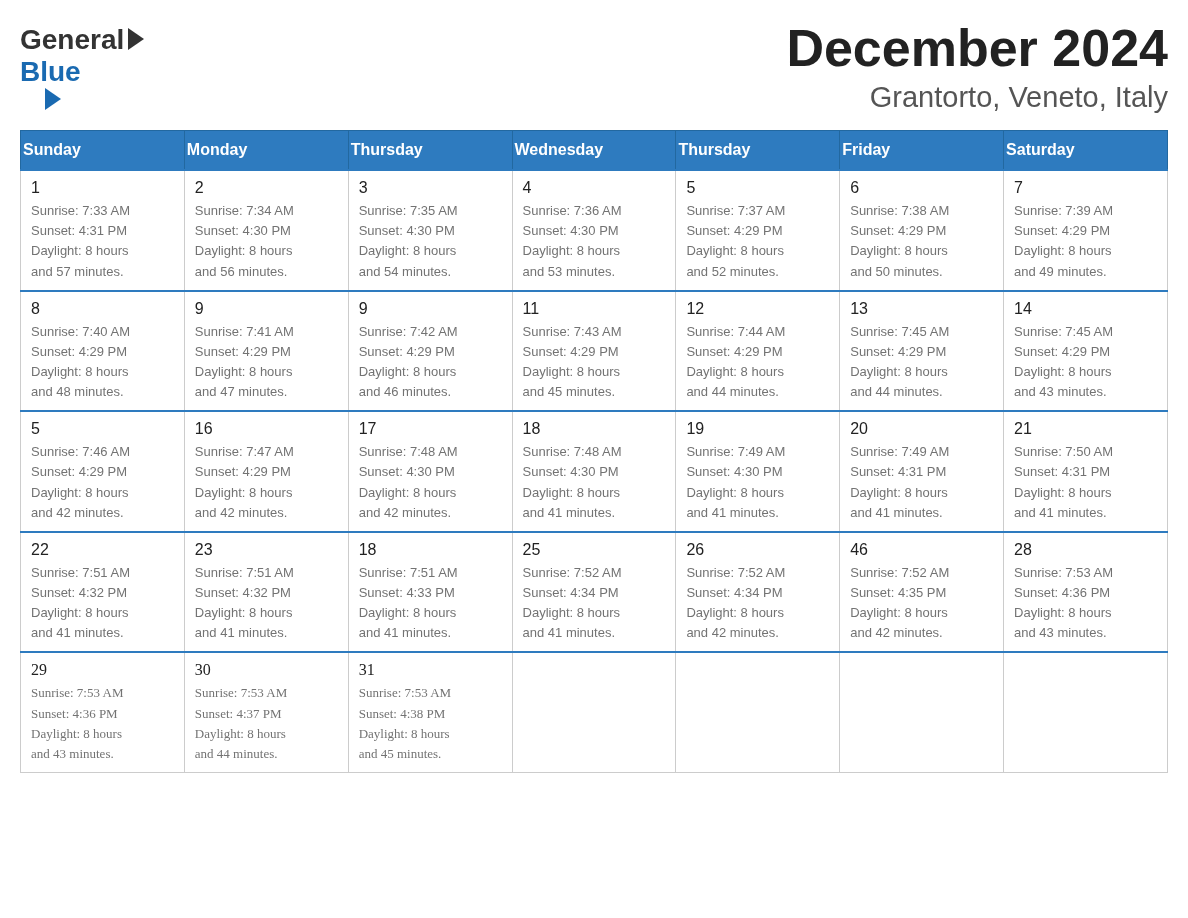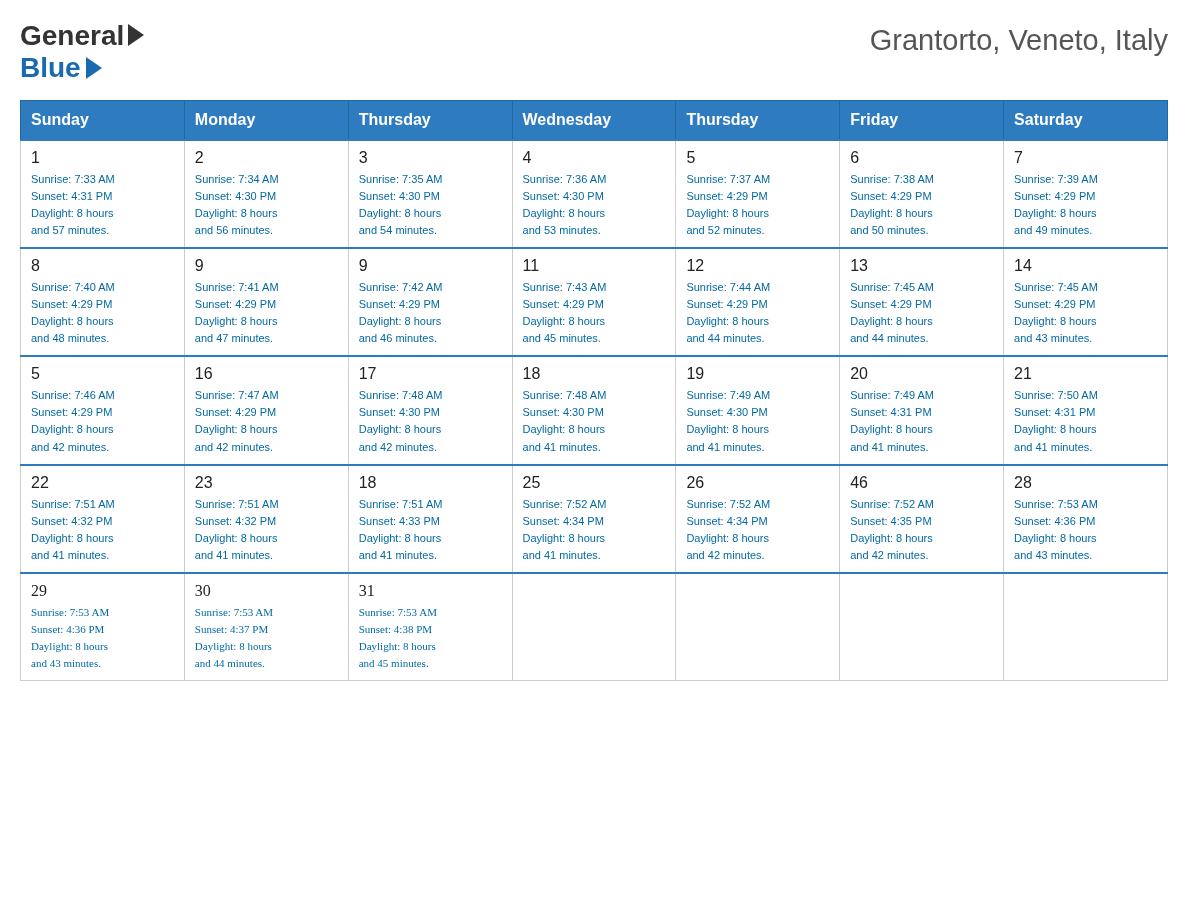--- a/index.html
+++ b/index.html
@@ -6,39 +6,40 @@
     body {
       font-family: Arial, sans-serif;
       background: #ffffff;
       padding: 20px;
       width: 1188px;
       min-height: 918px;
     }
     .header-area {
       display: flex;
       justify-content: space-between;
-      align-items: flex-start;
+      align-items: center;
       margin-bottom: 16px;
     }
     .logo {
       display: flex;
       flex-direction: column;
       align-items: flex-start;
     }
     .logo-general {
       font-size: 28px;
       font-weight: bold;
       color: #333;
     }
     .logo-blue {
       font-size: 28px;
       font-weight: bold;
       color: #1a6ab1;
       display: flex;
       align-items: center;
+      flex-direction: column;
     }
     .title-area {
       text-align: right;
     }
     .month-title {
       font-size: 52px;
       font-weight: bold;
       color: #222;
       line-height: 1.1;
     }
@@ -48,21 +49,21 @@
       margin-top: 4px;
     }
     .calendar-table {
       width: 100%;
       border-collapse: collapse;
       border: 1px solid #aaa;
     }
     .calendar-table th {
       background-color: #2e7bbf;
       color: white;
-      padding: 10px 10px;
+      padding: 10px 2px;
       font-size: 16px;
       font-weight: bold;
       text-align: left;
       border: 1px solid #2268a0;
     }
     .calendar-table td {
       vertical-align: top;
       padding: 8px 10px;
       border: 1px solid #ccc;
       font-size: 13px;
@@ -74,23 +75,23 @@
       border-top: 2px solid #2e7bbf;
     }
     .day-number {
       font-size: 16px;
       font-weight: normal;
       color: #222;
       margin-bottom: 4px;
       display: block;
     }
     .day-info {
-      font-size: 11px;
+      font-size: 13px;
       line-height: 1.55;
-      color: #0369a1;
+      color: #737373;
     }
     .empty-cell {
       background: #fff;
     }
     .calendar-table tbody tr:last-child td {
       min-height: 90px;
       font-family: Liberation Serif, serif;
     }
   </style>
 </head>
@@ -101,20 +102,21 @@
     <div style="display:flex; align-items:center;">
       <span class="logo-general">General</span>
       <div style="width:0;height:0;border-left:16px solid #333;border-top:11px solid transparent;border-bottom:11px solid transparent;margin-left:4px;margin-bottom:2px;"></div>
     </div>
     <div class="logo-blue">
       <span>Blue</span>
       <div style="width:0;height:0;border-left:16px solid #1a6ab1;border-top:11px solid transparent;border-bottom:11px solid transparent;margin-left:5px;"></div>
     </div>
   </div>
   <div class="title-area">
+    <div class="month-title">December 2024</div>
     <div class="location-title">Grantorto, Veneto, Italy</div>
   </div>
 </div>
 
 <table class="calendar-table">
   <thead>
     <tr>
       <th>Sunday</th>
       <th>Monday</th>
       <th>Thursday</th>

